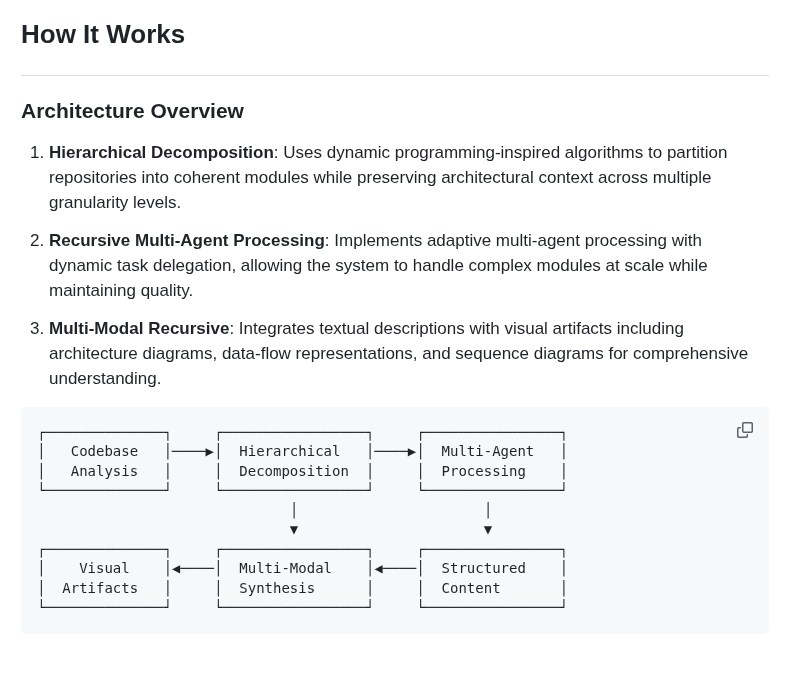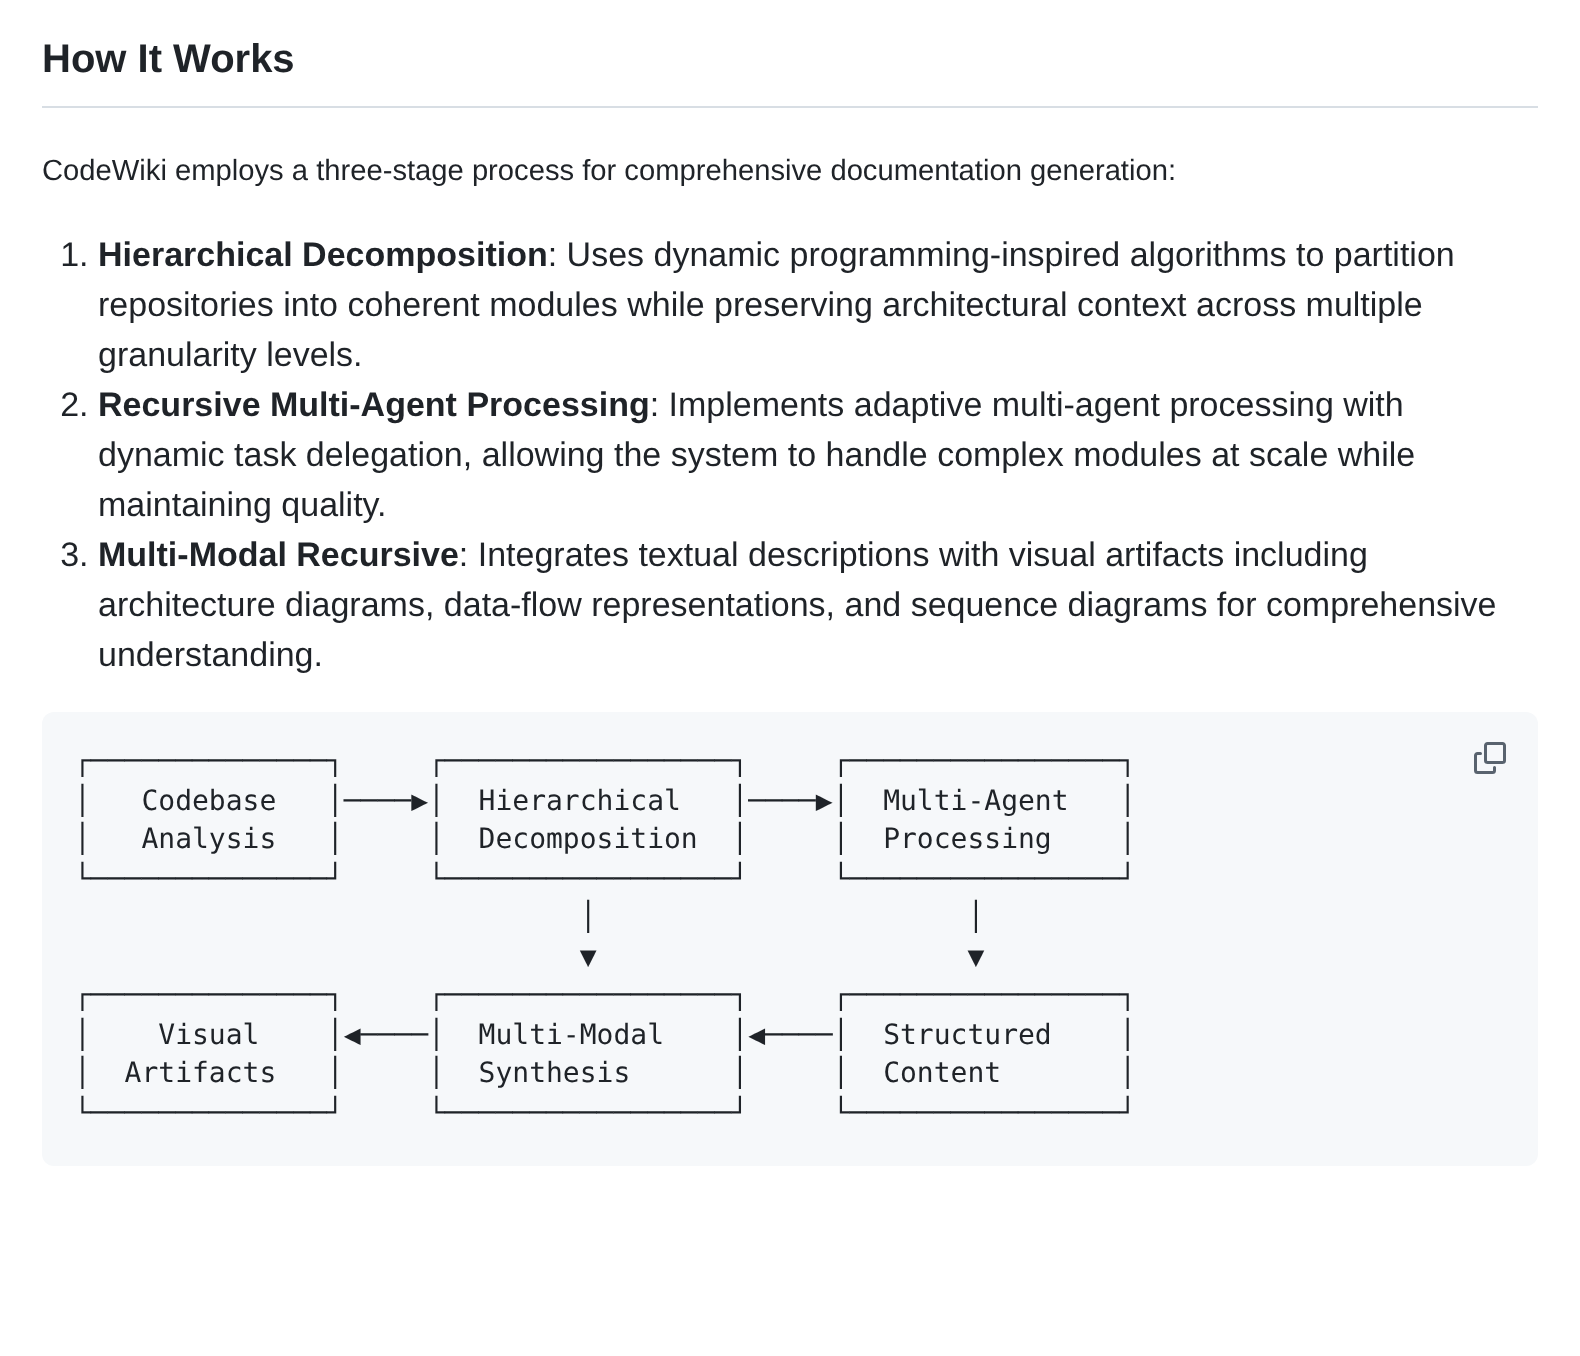--- a/index.html
+++ b/index.html
@@ -14,45 +14,46 @@
     color: #1f2328;
     font-family: "Liberation Sans", "DejaVu Sans", sans-serif;
     -webkit-font-smoothing: antialiased;
   }
   .container {
     width: 748px;
     margin-left: 21px;
     padding-top: 18px;
   }
   h2.page-title {
-    font-size: 20px;
+    font-size: 26px;
     line-height: 1.25;
     font-weight: 600;
-    margin: 0 0 20px 0;
-    padding-bottom: 10px;
+    margin: 0 0 7px 0;
+    padding-bottom: 24px;
     border-bottom: 1px solid #d8dee4;
   }
   h3.section-heading {
     font-size: 21px;
     line-height: 1.25;
     font-weight: 600;
     margin: 22px 0 16px 0;
   }
   p.intro {
     font-size: 14.6px;
     line-height: 25px;
     margin: 0 0 16px 0;
   }
   ol.steps {
     margin: 0 0 16px 0;
     padding-left: 28px;
     font-size: 17px;
     line-height: 25px;
   }
   ol.steps li + li {
+    margin-top: 13px;
   }
   ol.steps strong {
     font-weight: 700;
   }
   .codeblock {
     position: relative;
     width: 716px; 
     background: #f6f8fa;
     border-radius: 6px;
     padding: 16px;
@@ -89,22 +90,22 @@
     display: block;
   }
 </style>
 </head>
 <body>
 
 <main class="container">
 
   <h2 class="page-title">How It Works</h2>
 
+  <h3 class="section-heading">Architecture Overview</h3>
 
-  <p class="intro">CodeWiki employs a three-stage process for comprehensive documentation generation:</p>
 
   <ol class="steps">
     <li><strong>Hierarchical Decomposition</strong><span>: Uses dynamic programming-inspired algorithms to partition repositories into coherent modules while preserving architectural context across multiple granularity levels.</span></li>
     <li><strong>Recursive Multi-Agent Processing</strong><span>: Implements adaptive multi-agent processing with dynamic task delegation, allowing the system to handle complex modules at scale while maintaining quality.</span></li>
     <li><strong>Multi-Modal Recursive</strong><span>: Integrates textual descriptions with visual artifacts including architecture diagrams, data-flow representations, and sequence diagrams for comprehensive understanding.</span></li>
   </ol>
 
 
   <div class="codeblock">
     <pre><code>┌──────────────┐     ┌─────────────────┐     ┌────────────────┐

